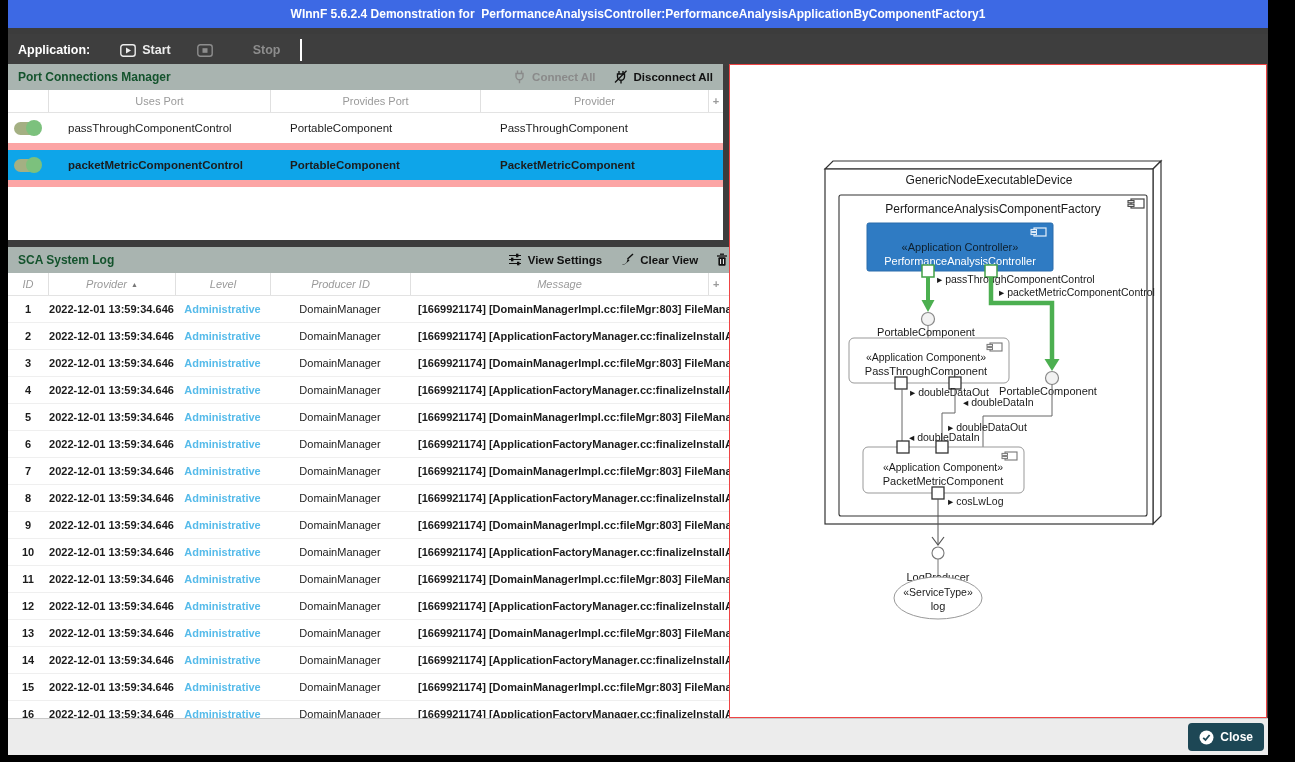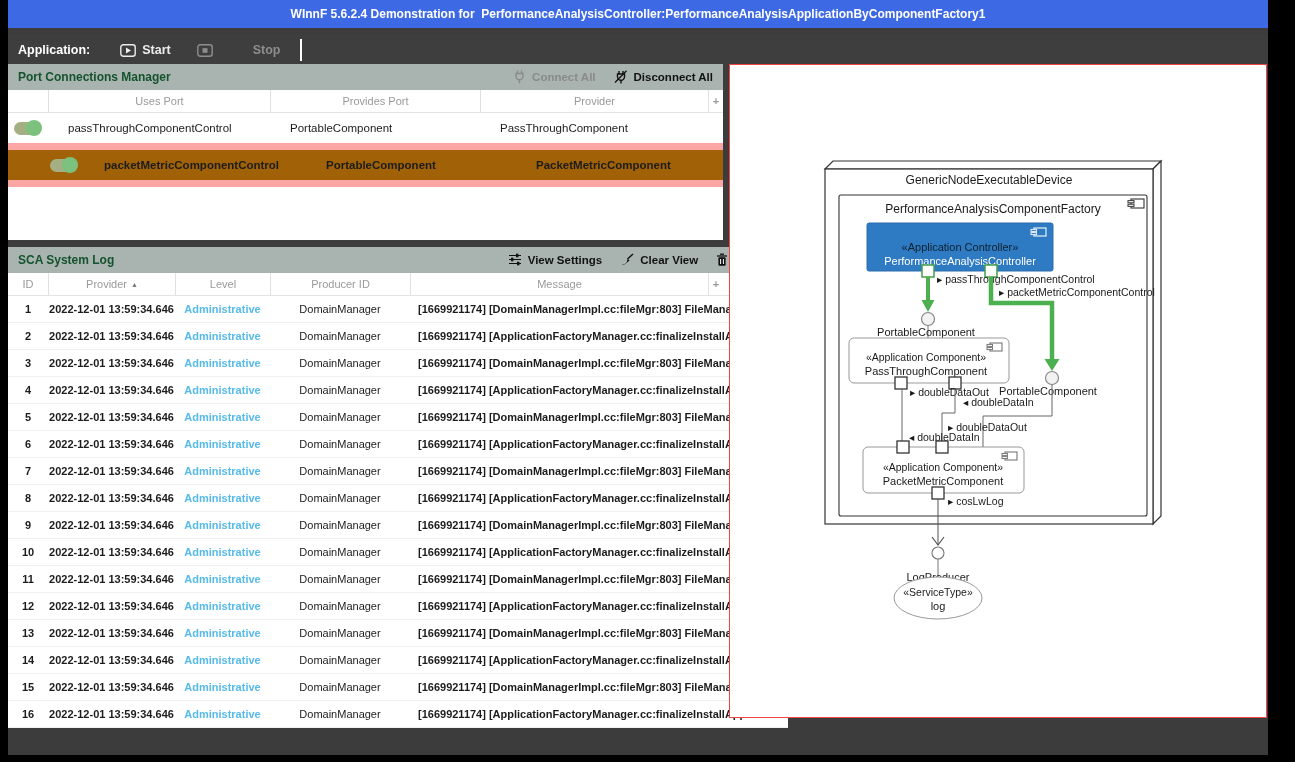--- a/index.html
+++ b/index.html
@@ -38,32 +38,32 @@
 
   
   .pcm-panel{left:0;top:64px;width:715px;height:176px;}
   .pcm-head{display:grid;grid-template-columns:40px 222px 210px 228px 15px;height:22px;
     border-bottom:1px solid #e3e3e3;}
   .pcm-head .hcell{display:flex;align-items:center;justify-content:center;
     font-size:11px;color:#9a9a9a;border-left:1px solid #e0e0e0;}
   .pcm-head .hcell:first-child{border-left:none;}
   .pcm-row{display:grid;grid-template-columns:40px 222px 210px 1fr;height:30px;
     border-bottom:7px solid #fca5a5;background:#fff;}
-  .pcm-row.selected{background:#a16207;padding-left:36px;}
+  .pcm-row.selected{background:#0ea5e9;}
   .pcm-row.selected .cell{font-weight:600;}
   .pcm-row .cell{display:flex;align-items:center;font-size:11.5px;color:#1c1c1c;
     padding-left:20px;box-sizing:border-box;overflow:hidden;white-space:nowrap;}
   .pcm-row .c-toggle{padding-left:6px;}
   .toggle{width:26px;height:13px;border-radius:7px;background:#a4b083;position:relative;display:inline-block;}
   .toggle .knob{position:absolute;right:-2px;top:-2px;width:16px;height:16px;border-radius:50%;background:#7cc17d;}
 
   
   .log-panel{left:0;top:247px;width:795px;height:470px;}
   .log-head{display:grid;grid-template-columns:40px 127px 95px 140px 298px 15px;height:22px;
-    border-bottom:1px solid #e3e3e3;}
+    border-bottom:1px solid #e3e3e3;font-style:italic;}
   .log-head .hcell{display:flex;align-items:center;justify-content:center;gap:4px;
     font-size:11px;color:#9a9a9a;border-left:1px solid #e0e0e0;}
   .log-head .hcell:first-child{border-left:none;}
   .sort-arrow{font-size:7px;color:#777;}
   .plus{font-size:13px;color:#555;font-weight:bold;}
   .log-row{display:grid;grid-template-columns:40px 127px 95px 140px 1fr;height:26px;
     margin-right:15px;border-bottom:1px solid #efefef;background:#fff;}
   .log-row .cell{display:flex;align-items:center;justify-content:center;font-size:11px;
     color:#1c1c1c;overflow:hidden;white-space:nowrap;}
   .log-row .c-ts{font-weight:600;text-align:right;}
@@ -424,15 +424,24 @@
 
         <g>
           <text class="dg-text" x="208" y="516" font-size="11" text-anchor="middle">LogProducer</text>
           <ellipse cx="208" cy="533" rx="44" ry="21" fill="#fff" stroke="#999"></ellipse>
           <text class="dg-text" x="208" y="531" font-size="10.5" text-anchor="middle">«ServiceType»</text>
           <text class="dg-text" x="208" y="545" font-size="11" text-anchor="middle">log</text>
         </g>
       </svg>
     </div>
 
+    <div class="footer">
+      <button class="close-btn">
+        <svg width="15" height="15" viewBox="0 0 15 15">
+          <circle cx="7.5" cy="7.5" r="7" fill="#fff"></circle>
+          <path d="M4.2 7.8 L6.5 10 L10.6 5" fill="none" stroke="#1d4755" stroke-width="1.8"></path>
+        </svg>
+        <span>Close</span>
+      </button>
+    </div>
 
   </div>
 </div>
 
 </body></html>

